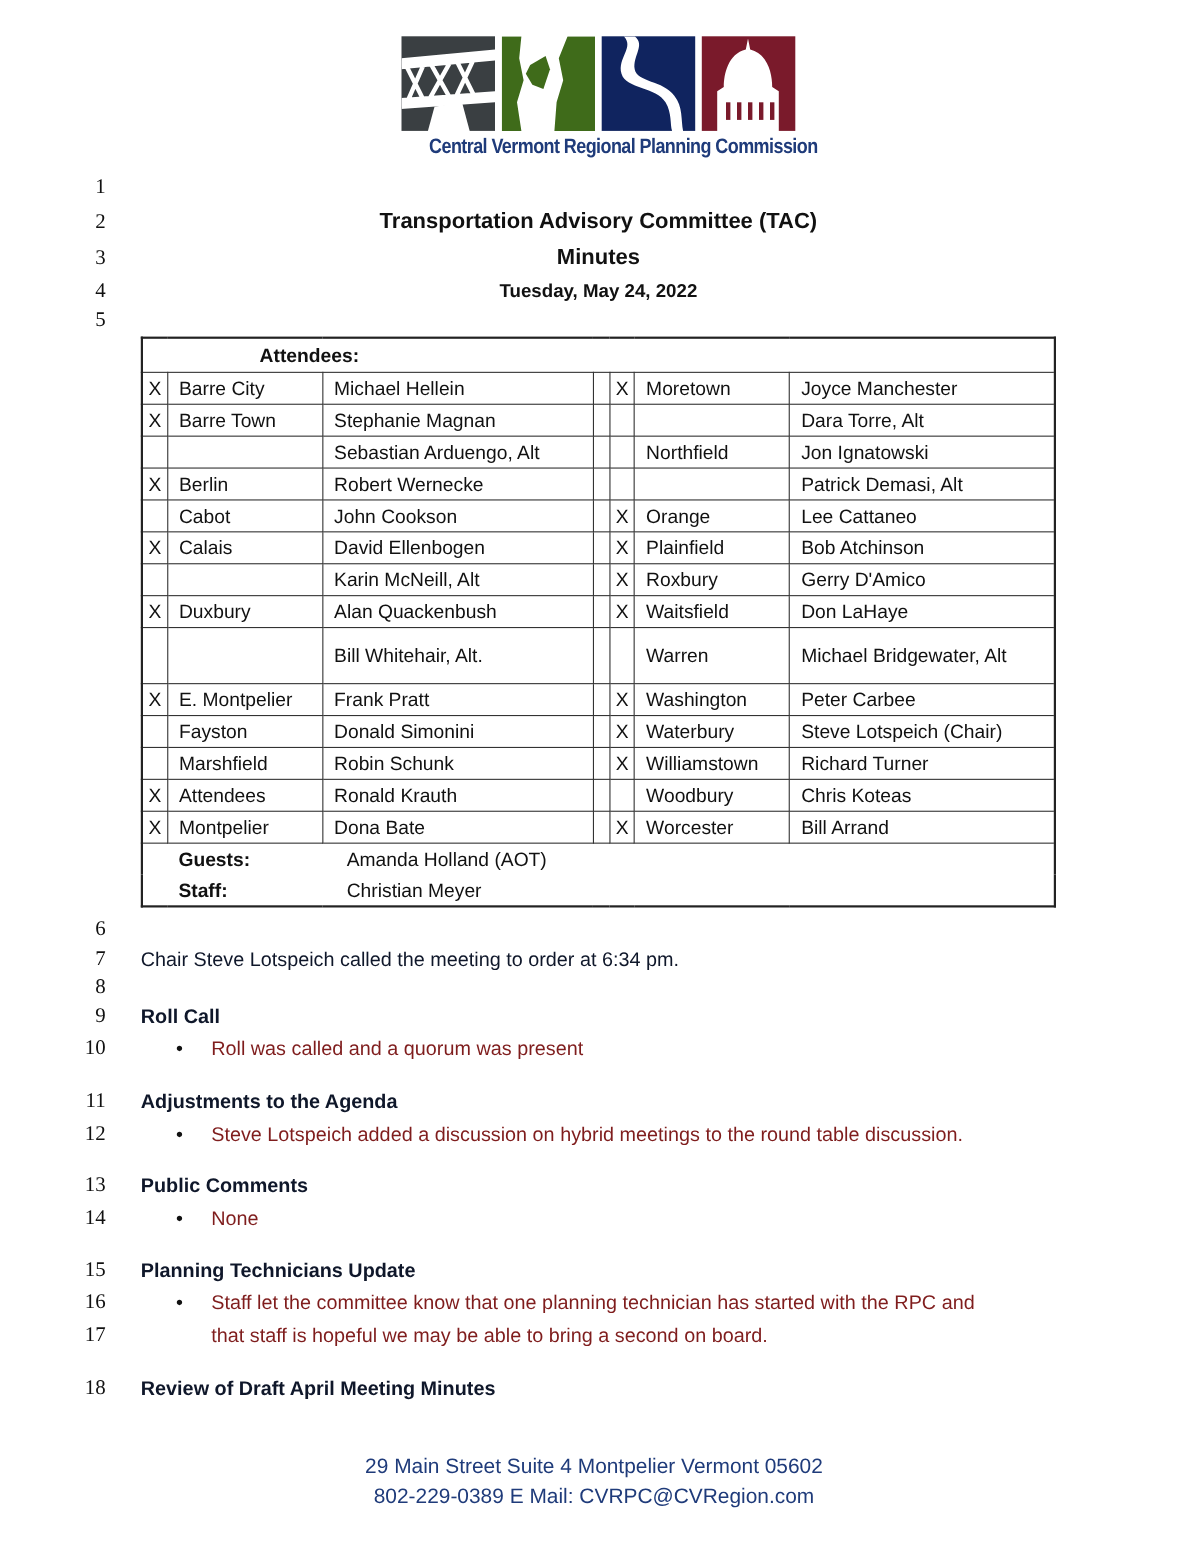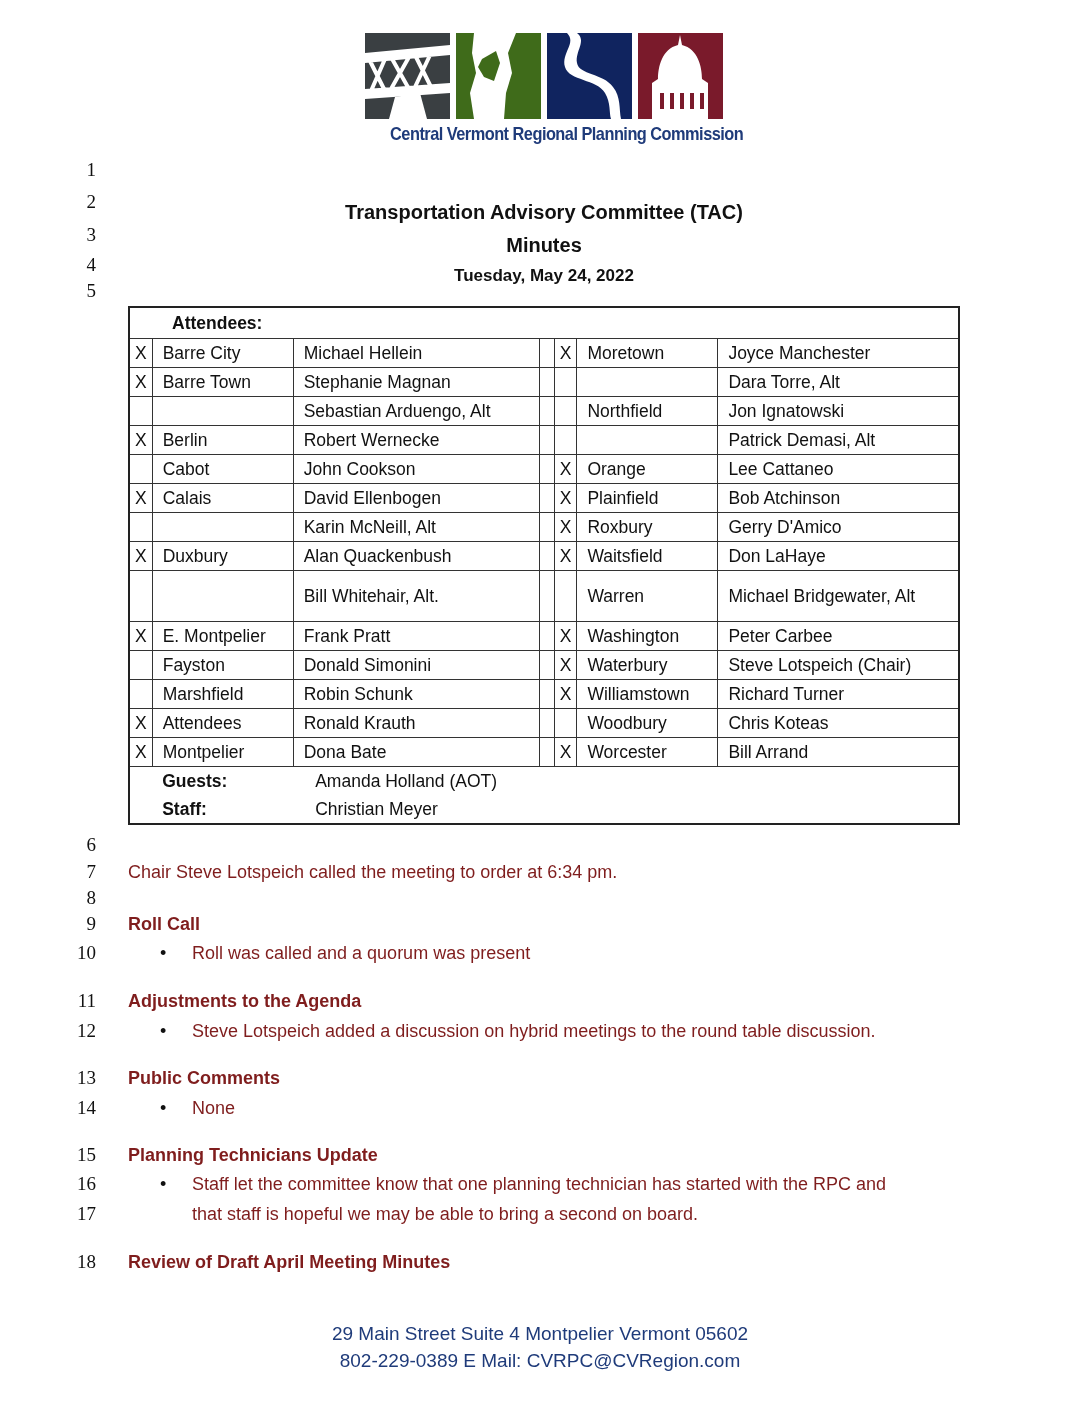--- a/index.html
+++ b/index.html
@@ -3,34 +3,34 @@
 <meta charset="utf-8">
 <style>
   html, body { margin: 0; padding: 0; background: #ffffff; }
   body { width: 1088px; height: 1408px; position: relative; overflow: hidden; font-family: "Liberation Sans", sans-serif; color: #111; }
   .logo { position: absolute; left: 365px; top: 33px; width: 358px; height: 120px; }
   .logo-tiles { display: flex; gap: 6px; height: 86px; }
   .tile { width: 85px; height: 86px; position: relative; overflow: hidden; }
   .tile svg { position: absolute; left: 0; top: 0; width: 100%; height: 100%; }
   .logo-text { margin-top: 4px; text-align: center; font-family: "Liberation Sans Narrow", "Liberation Sans", sans-serif; font-weight: bold; font-size: 19px; color: #1f3b7a; letter-spacing: -0.6px; transform: scaleX(0.86); transform-origin: center; white-space: nowrap; }
   .lnum { position: absolute; left: 70px; width: 26px; text-align: right; font-family: "Liberation Serif", serif; font-size: 19px; color: #111; }
-  .title { position: absolute; left: 128px; width: 832px; text-align: center; font-weight: bold; color: #111; margin-top: 11px; }
+  .title { position: absolute; left: 128px; width: 832px; text-align: center; font-weight: bold; color: #111; }
   .t1 { top: 190px; font-size: 20px; }
   .t2 { top: 223px; font-size: 20px; }
   .t3 { top: 255px; font-size: 17px; }
   table.att { position: absolute; left: 128px; top: 306px; width: 832px; border-collapse: collapse; border: 2px solid #222; font-size: 17.5px; }
   table.att td { border: 1.5px solid #333; padding: 0 10px; height: 28px; white-space: nowrap; }
   table.att td.x { width: 10px; text-align: center; padding: 0 5px; }
   table.att td.gap { width: 14px; padding: 0; }
-  table.att tr.head td { border-bottom: 1.5px solid #333; font-weight: bold; height: 30px; padding-left: 42px; }
+  table.att tr.head td { border-bottom: 1.5px solid #333; font-weight: bold; height: 30px; padding-left: 106px; }
   table.att tr.tall td { height: 50px; }
   table.att td.wrap { white-space: normal; line-height: 24px; }
   table.att tr.foot td { border: none; height: 28px; font-weight: bold; }
   table.att tr.foot td.val { font-weight: normal; padding-left: 22px; }
-  .para { position: absolute; left: 128px; font-size: 18px; color: #7f1d1d; }
+  .para { position: absolute; left: 128px; font-size: 18px; color: #0f172a; }
   .head { font-weight: bold; }
   .bullet { position: absolute; left: 160px; font-size: 18px; }
   .btext { position: absolute; left: 192px; font-size: 18px; color: #7f1d1d; }
   .footer { position: absolute; left: 0; width: 1080px; text-align: center; font-size: 19px; color: #1f3b7a; }
 </style>
 </head>
 <body>
 
 <div class="logo">
   <div class="logo-tiles">

